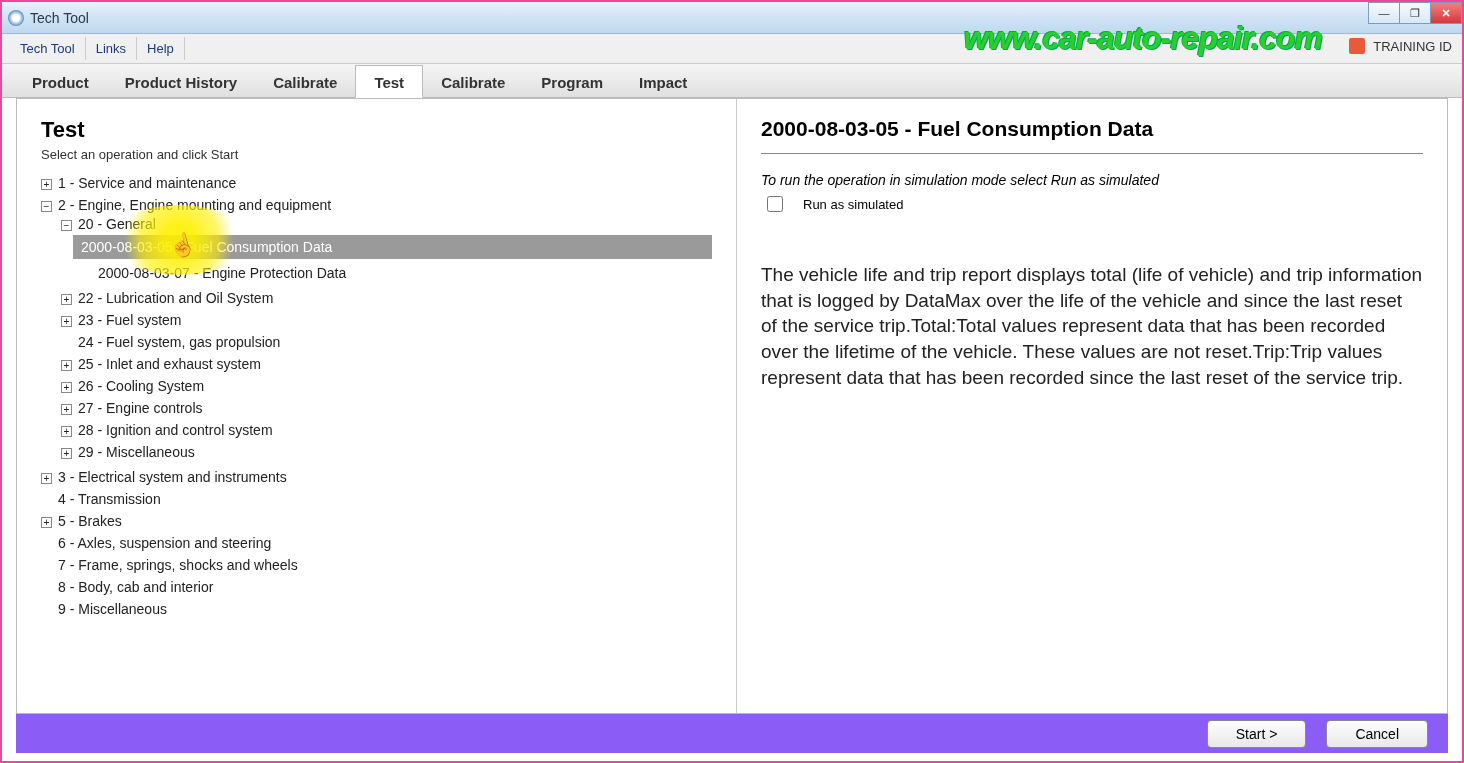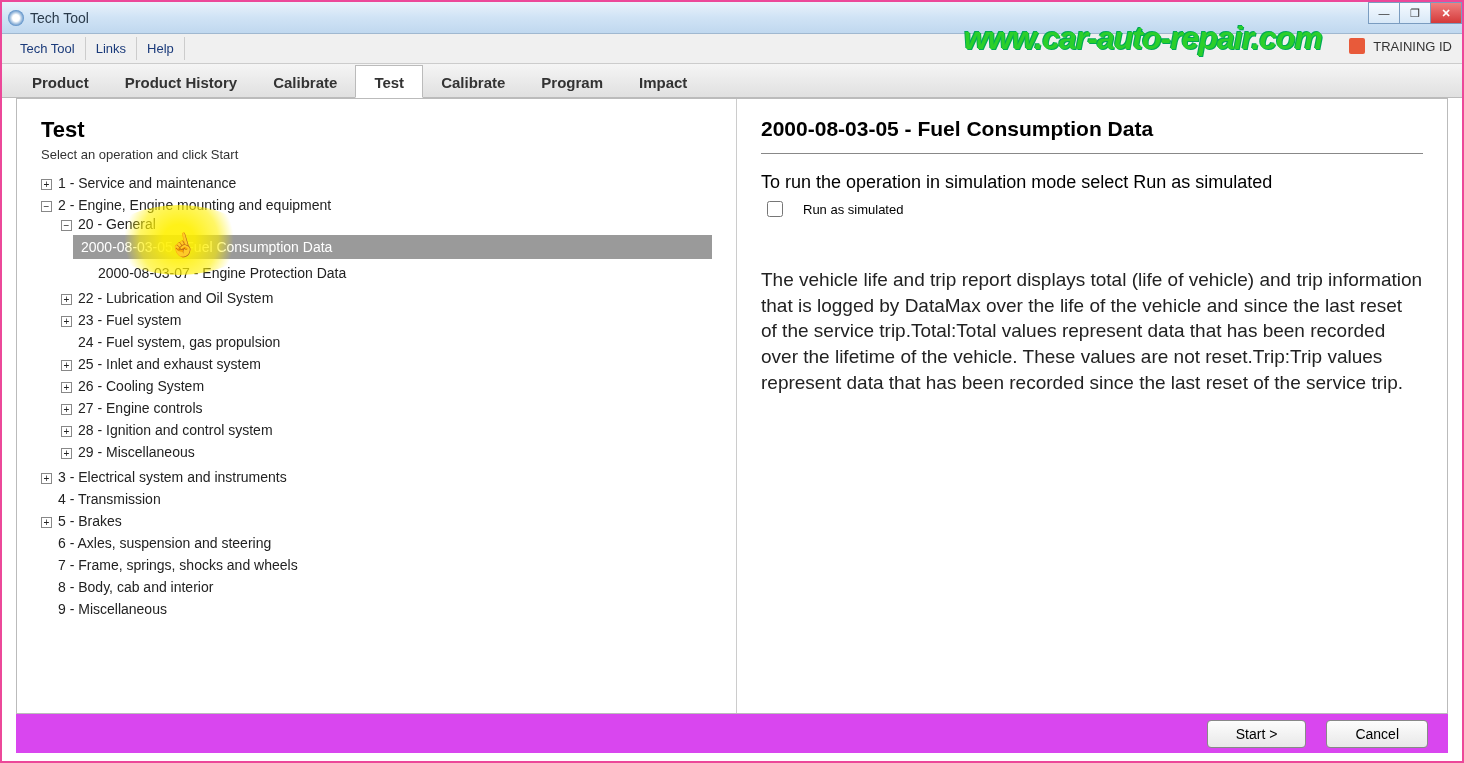--- a/index.html
+++ b/index.html
@@ -209,22 +209,23 @@
       font-size: 21px;
       font-weight: bold;
       margin-bottom: 12px;
     }
     .right-pane hr {
       border: none;
       border-top: 1px solid #888;
       margin-bottom: 18px;
     }
     .right-pane .instruction {
-      font-size: 18px;
+      font-size: 14px;
       margin-bottom: 8px;
+      font-style: italic;
     }
     .checkbox-row {
       display: flex;
       align-items: center;
       gap: 20px;
       margin-bottom: 50px;
       margin-left: 6px;
     }
     .checkbox-row input {
       width: 16px; height: 16px;
@@ -239,21 +240,21 @@
       bottom: 8px;
       left: 14px;
       right: 14px;
       height: 40px;
       border-top: 1px solid #bbb;
       display: flex;
       justify-content: flex-end;
       align-items: center;
       gap: 20px;
       padding-right: 20px;
-      background: #d946ef;
+      background: #8b5cf6;
     }
     .footer button {
       padding: 5px 28px;
       border: 1px solid #888;
       border-radius: 4px;
       background: linear-gradient(to bottom, #fdfdfd, #e8e8e8);
       font-size: 14px;
       cursor: pointer;
     }
   </style>

